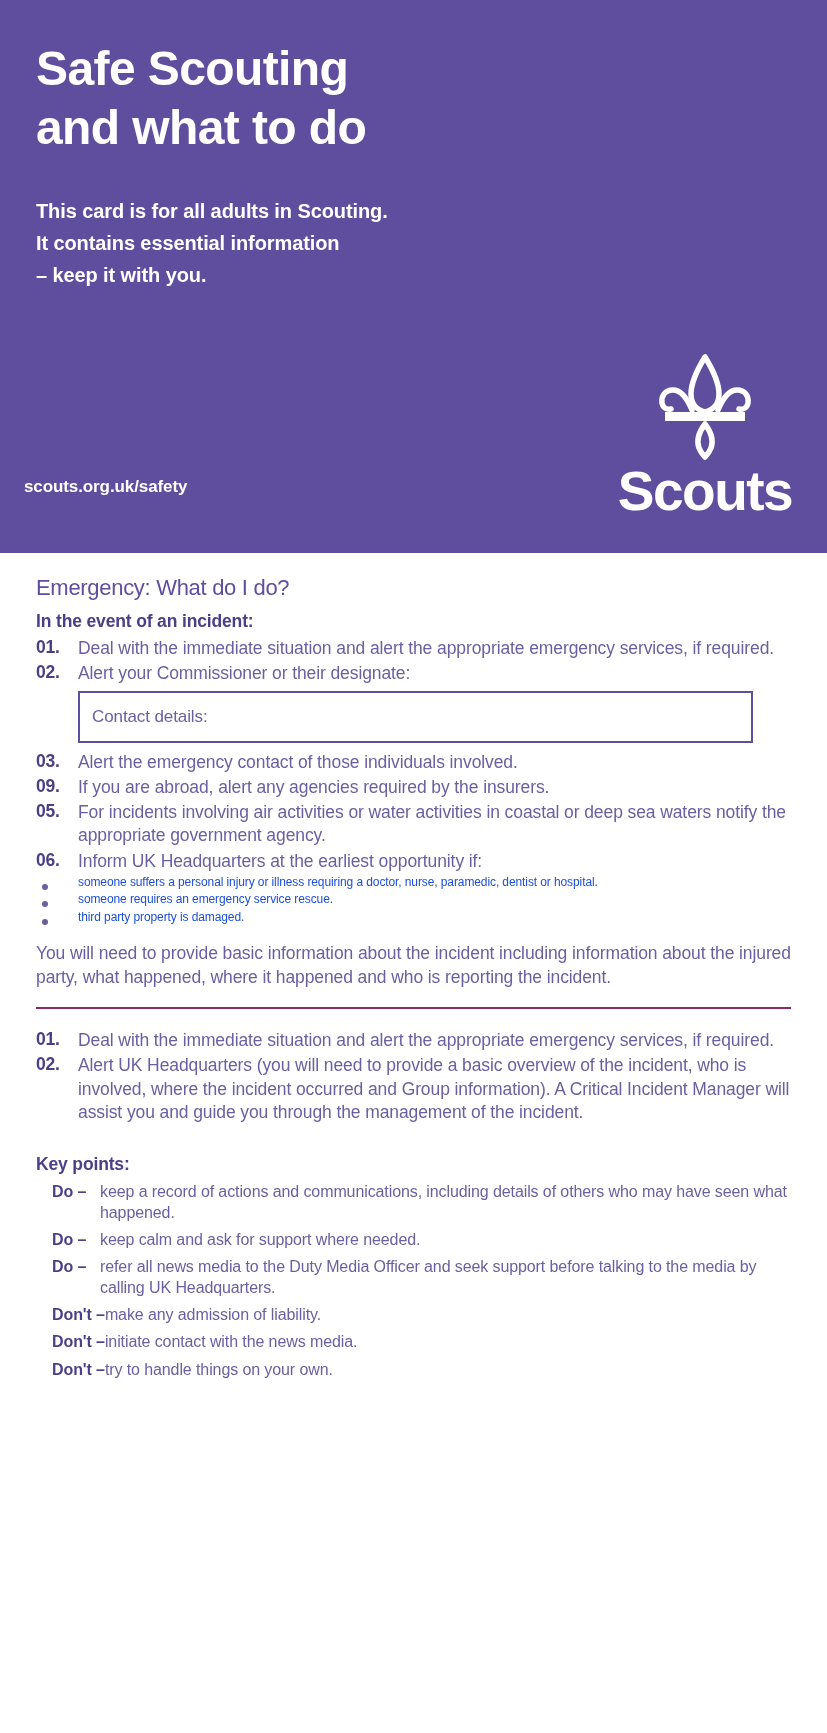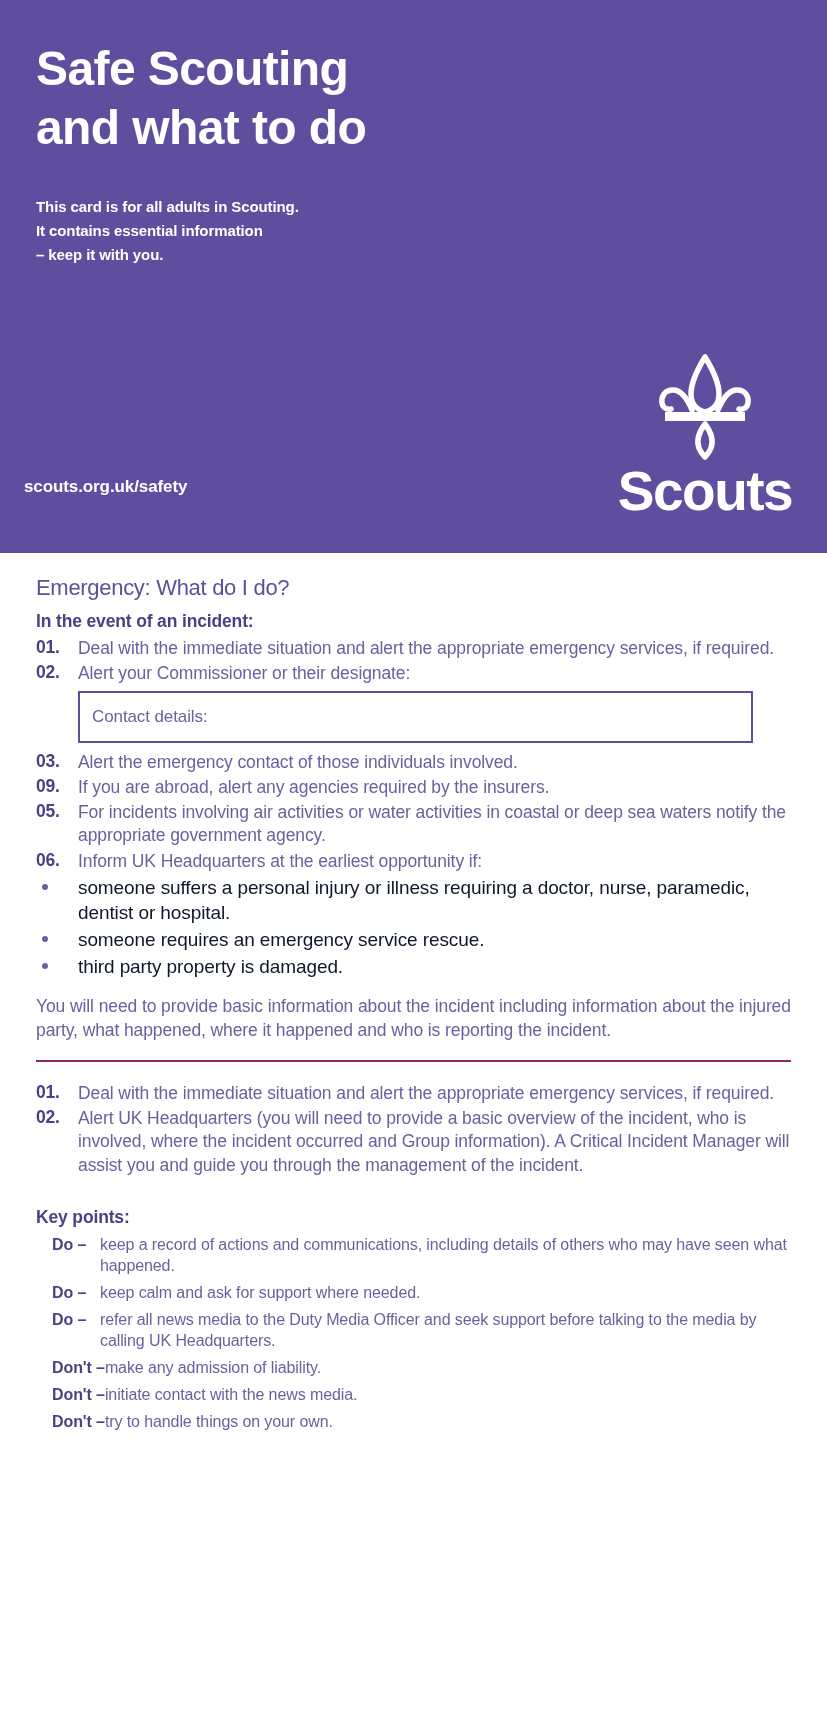--- a/index.html
+++ b/index.html
@@ -36,21 +36,21 @@
     font-weight: bold;
     line-height: 1.22;
     letter-spacing: -0.6px;
     margin: 0;
     padding-top: 10px;
     max-width: 640px;
   }
   .header-title .tline { display: block; }
   .header-sub {
     color: #ffffff;
-    font-size: 15px;
+    font-size: 20px;
     font-weight: bold;
     line-height: 1.6;
     margin-top: 38px;
     letter-spacing: -0.1px;
   }
   .header-sub .sline { display: block; }
   .header-url {
     position: absolute;
     left: 24px;
     bottom: 56px;
@@ -145,22 +145,22 @@
     box-sizing: border-box;
   }
   .bul .dot {
     width: 6px;
     height: 6px;
     border-radius: 50%;
     background: #6B5FA0;
     display: block;
   }
   .bultext {
-    color: #0f172a;
-    font-size: 19px;
+    color: #1d4ed8;
+    font-size: 12px;
     line-height: 1.32;
     letter-spacing: -0.1px;
     flex: 1 1 auto;
   }
 
   
   .contact-box {
     border: 2px solid #5F4E9E;
     height: 52px;
     margin: 6px 0 8px 42px;

